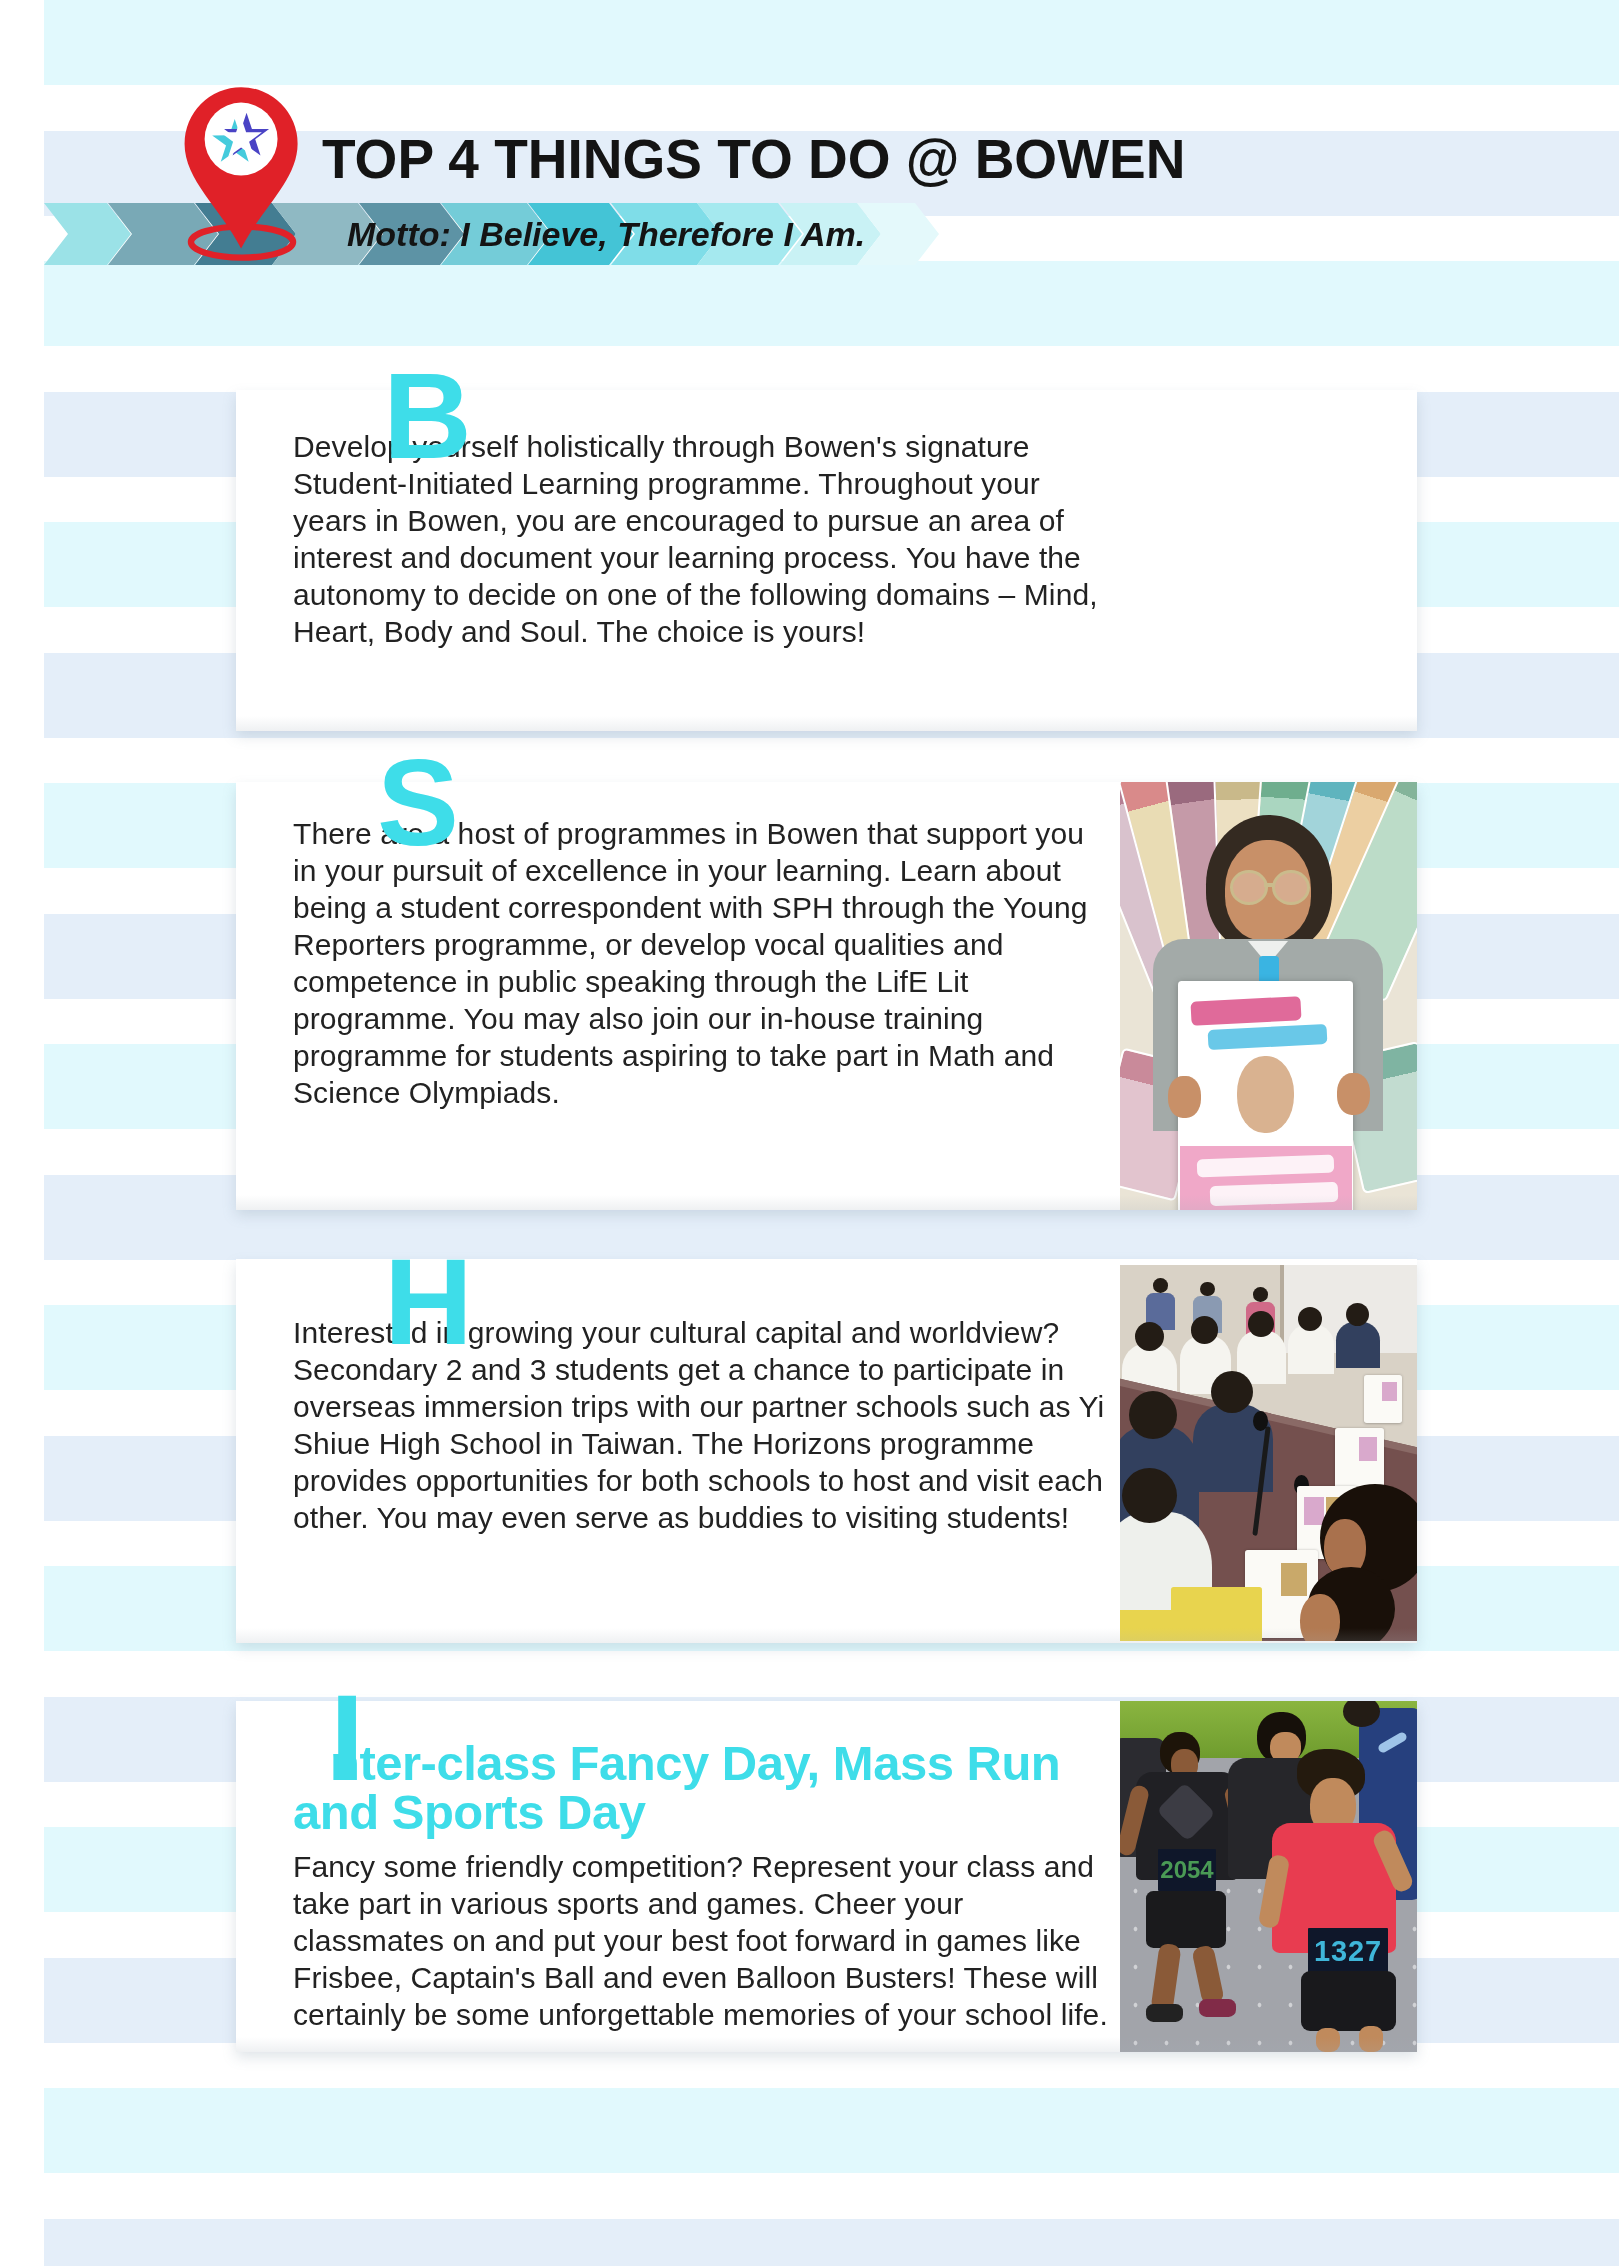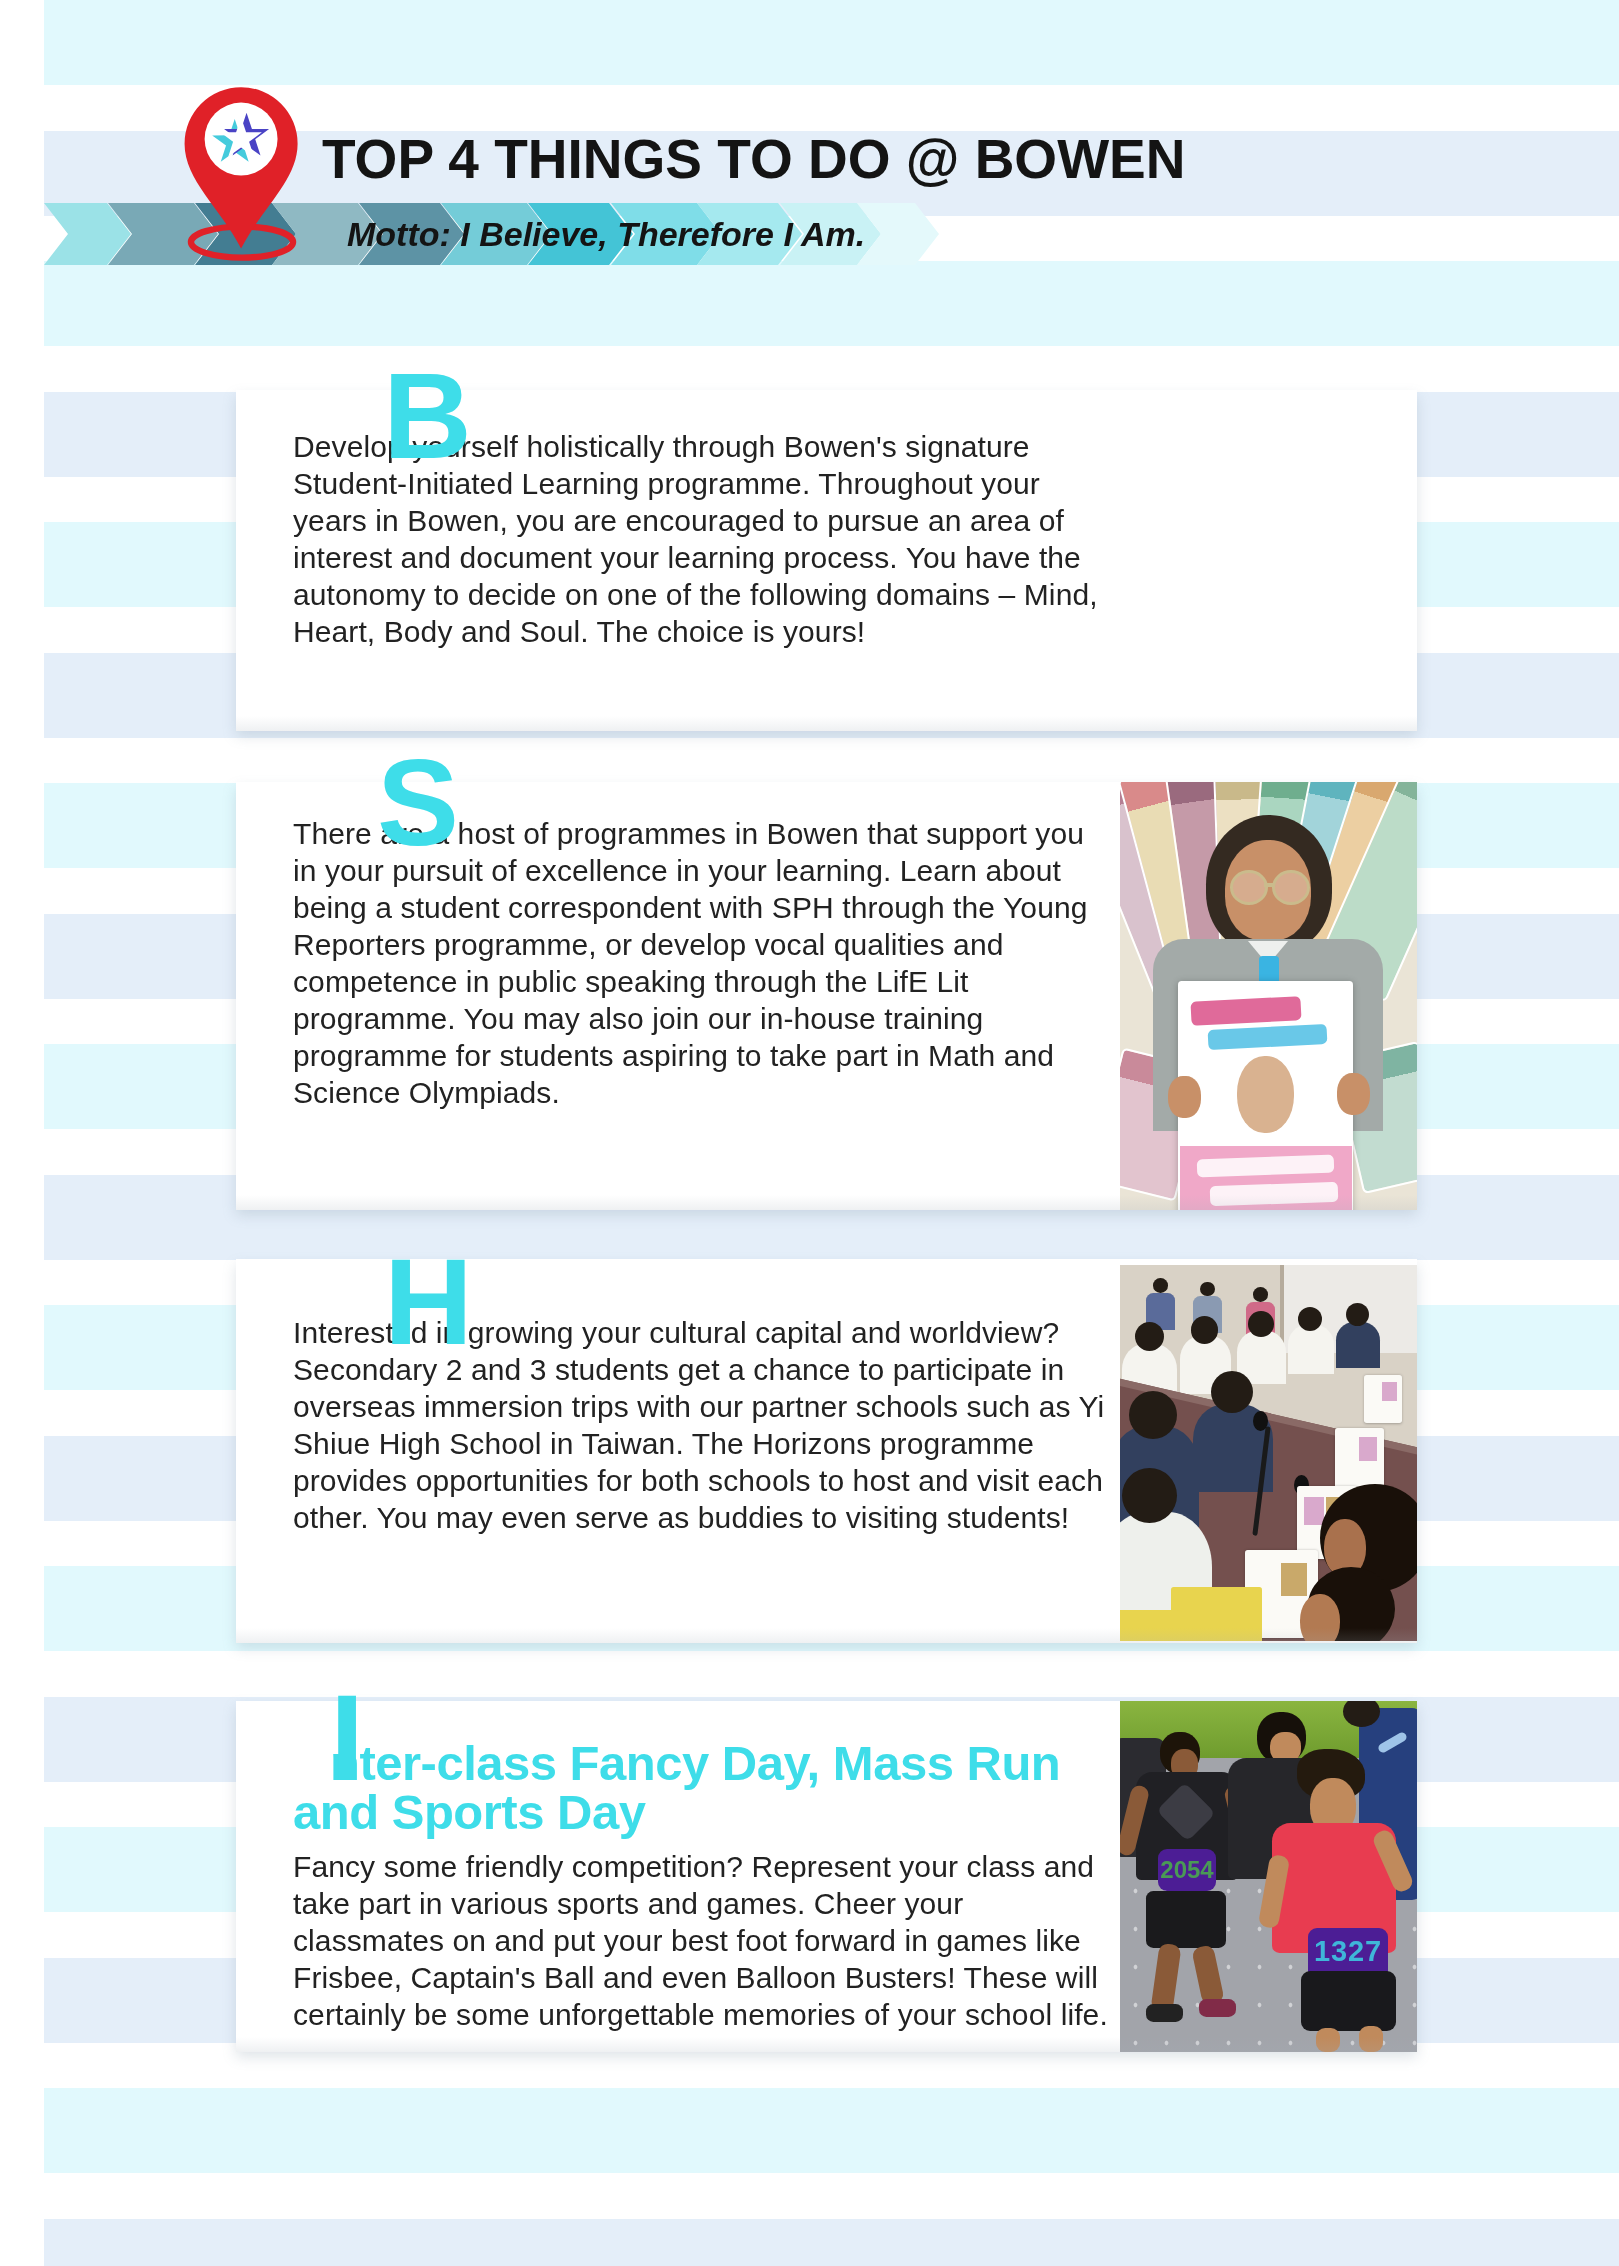--- a/index.html
+++ b/index.html
@@ -115,21 +115,21 @@
   .p3-fgface { background:#a9714d; border-radius:48%; }
 
   
   .p4-hedge { left:0; top:0; right:0; height:57px;
     background:linear-gradient(180deg,#8ab540,#6f9c2e); }
   .p4-road { left:0; top:57px; right:0; bottom:0; background:#a2a4aa;
     background-image:radial-gradient(rgba(255,255,255,.5) 1.4px, transparent 2.3px);
     background-size:31px 38px; }
   .p4-skin { background:#8a5a38; }
   .p4-skin2 { background:#c08a5c; }
-  .p4-bib { background:#4c1d95; border-radius:9px; text-align:center; font-weight:700; }
+  .p4-bib { background:#0f172a; border-radius:1px; text-align:center; font-weight:700; }
   .p4-bib-back { font-size:24px; color:#4a9a55; line-height:42px; }
   .p4-bib-front { font-size:29px; color:#3fb6d9; line-height:46px; letter-spacing:0.9px; }
   .p4-bibline { margin:0 auto; width:60%; height:5.5px; background:#c9c9c9; border-radius:2.7px; }
 </style>
 </head>
 <body>
 
 <div class="page">
 
   <div class="page-title">TOP 4 THINGS TO DO @ BOWEN</div>

